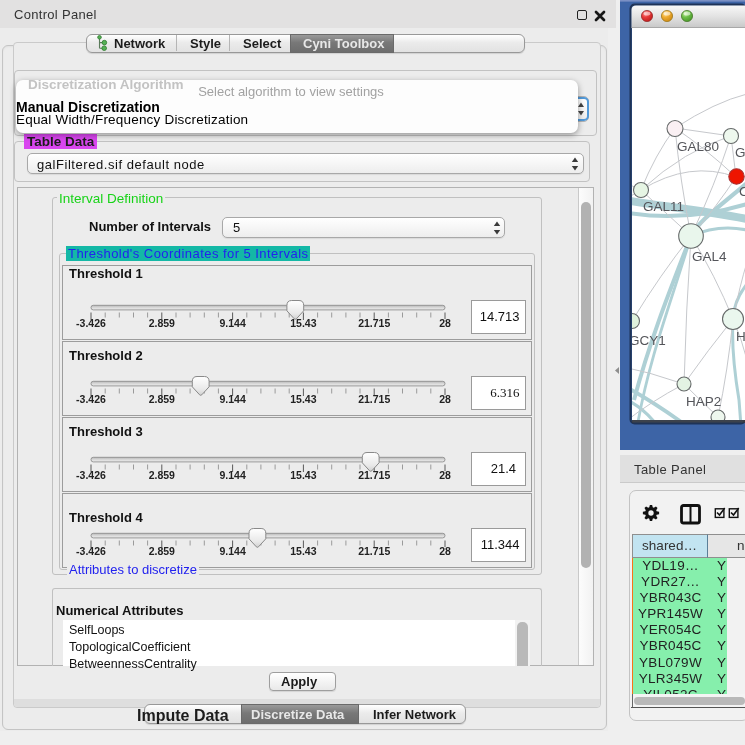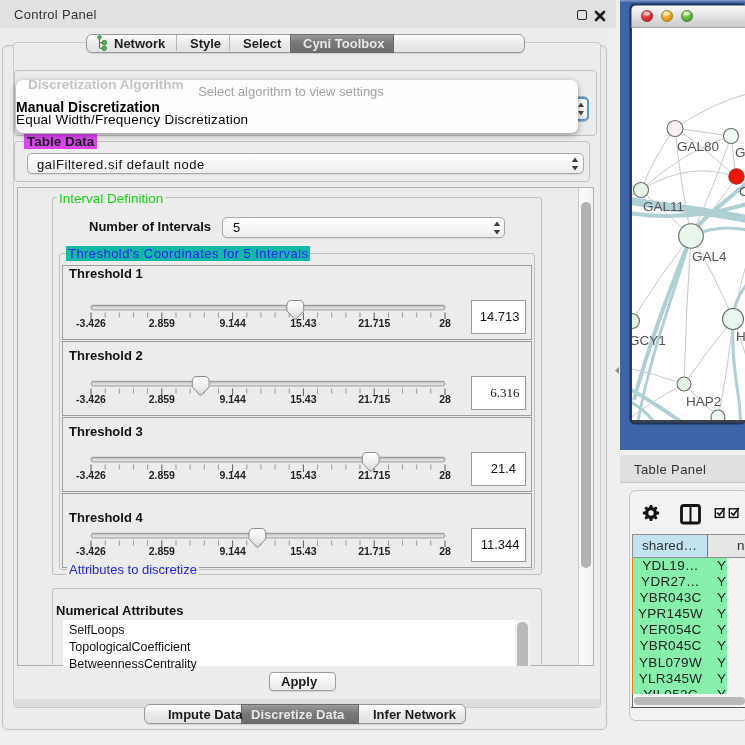--- a/index.html
+++ b/index.html
@@ -193,21 +193,21 @@
 <div class="abs" style="left:63px;top:620px;width:452px;height:46px;background:#ffffff;"></div>
 <div class="abs" style="left:69px;top:622px;font-size:12.5px;color:#111;line-height:17px;">SelfLoops<br>TopologicalCoefficient<br>BetweennessCentrality</div>
 <div class="abs" style="left:515px;top:620px;width:15px;height:46px;background:#f2f2f2;"></div>
 <div class="abs" style="left:517px;top:622px;width:11px;height:44px;background:#b9b9b9;border-radius:5px 5px 0 0;"></div>
 
 <div class="abs" style="left:269px;top:672px;width:67px;height:19px;border:1px solid #9e9e9e;border-radius:4px;background:linear-gradient(#ffffff,#e9e9e9);box-shadow:0 1px 1px rgba(0,0,0,0.1);"></div>
 <div class="abs b" style="left:281px;top:674px;font-size:13px;color:#1a1a1a;">Apply</div>
 
 <div class="abs" style="left:144px;top:704px;width:322px;height:19.5px;border:1px solid #989898;border-radius:6px;background:linear-gradient(#ffffff,#ebebeb 45%,#e2e2e2);box-shadow:0 1px 1px rgba(0,0,0,0.12);"></div>
 <div class="abs" style="left:241px;top:704px;width:118px;height:19.5px;background:linear-gradient(#9a9a9a,#787878 45%,#6d6d6d);border:1px solid #6a6a6a;"></div>
-<div class="abs b" style="left:168px;top:707px;font-size:13px;color:#1c1c1c;">Impute Data</div>
+<div class="abs b" style="left:137px;top:707px;font-size:16px;color:#1c1c1c;">Impute Data</div>
 <div class="abs b" style="left:251px;top:707px;font-size:13px;color:#e8e8e8;">Discretize Data</div>
 <div class="abs b" style="left:373px;top:707px;font-size:13px;color:#1c1c1c;">Infer Network</div>
 
 <div class="abs" style="left:16px;top:80px;width:562px;height:53px;background:#fdfdfd;border-radius:7px;box-shadow:0 2px 6px rgba(0,0,0,0.38);"></div>
 <div class="abs b" style="left:28px;top:77px;font-size:13.5px;color:#c3c3c3;">Discretization Algorithm</div>
 <div class="abs" style="left:16px;top:84px;width:550px;text-align:center;font-size:13px;color:#a2a2a2;">Select algorithm to view settings</div>
 <div class="abs b" style="left:16px;top:99px;font-size:14px;color:#000;">Manual Discretization</div>
 <div class="abs" style="left:16px;top:112px;font-size:13.5px;color:#000;letter-spacing:0.2px;">Equal Width/Frequency Discretization</div>
 
 <div class="abs" style="left:615px;top:367px;width:4px;height:7px;background:#8e8e8e;clip-path:polygon(100% 0,100% 100%,0 50%);"></div>

